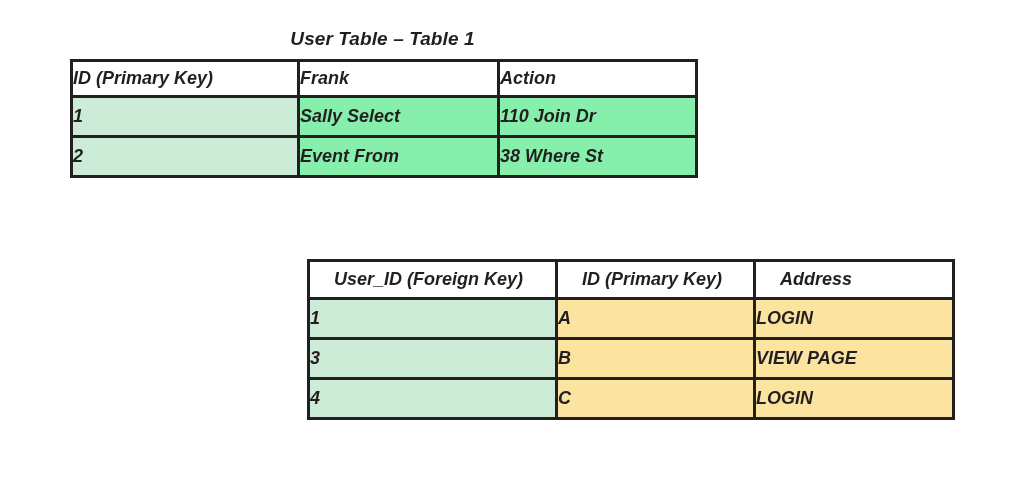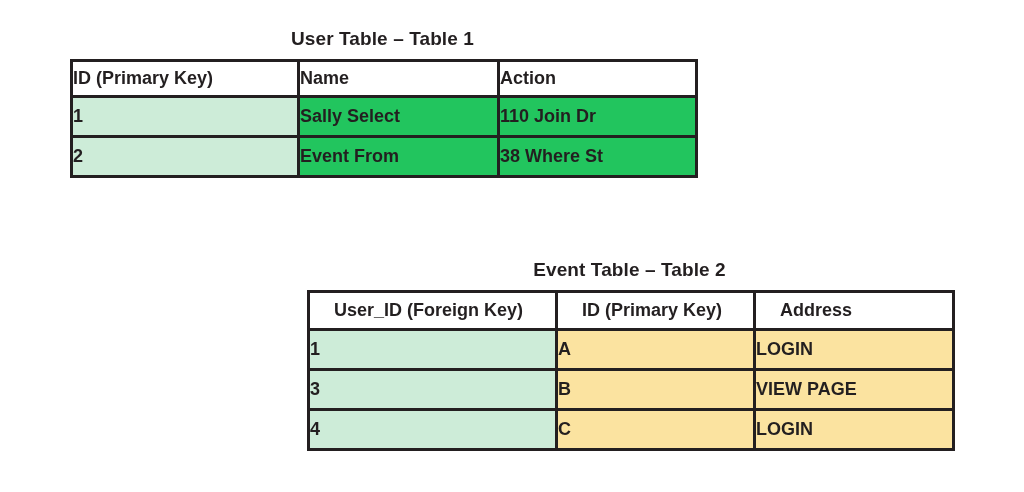--- a/index.html
+++ b/index.html
@@ -12,20 +12,21 @@
     height: 492px;
     position: relative;
     overflow: hidden;
     font-family: "Liberation Sans", sans-serif;
     color: #1a1a1a;
   }
 
   .diagram {
     position: absolute;
     inset: 0;
+    font-style: italic;
   }
 
   .table-block {
     position: absolute;
   }
 
   .table-title {
     font-size: 19px;
     font-weight: bold;
     color: #231f20;
@@ -72,21 +73,21 @@
   #event-table-block .table-title { width: 645px; margin-bottom: 9px; }
   #event-table { width: 645px; }
   #event-table th { height: 35px; padding-left: 24px; }
   #event-table tbody td { height: 37px; }
   #event-table col.c1 { width: 248px; }
   #event-table col.c2 { width: 198px; }
   #event-table col.c3 { width: 199px; }
 
   
   .fill-green  { background: #cdecd8; }
-  .fill-blue   { background: #22c55e; }
+  .fill-blue   { background: #86efac; }
   .fill-yellow { background: #fbe3a0; }
   .fill-white  { background: #ffffff; }
 </style>
 </head>
 <body>
 
 <div class="diagram">
 
   <div class="table-block" id="user-table-block">
 
@@ -94,42 +95,41 @@
 
     <table class="grid" id="user-table">
       <colgroup>
         <col class="c1">
           <col class="c2">
           <col class="c3">
       </colgroup>
       <thead>
         <tr>
           <th class="fill-white">ID (Primary Key)</th>
-          <th class="fill-white">Name</th>
+          <th class="fill-white">Frank</th>
           <th class="fill-white">Action</th>
         </tr>
       </thead>
       <tbody>
         <tr>
           <td class="fill-green">1</td>
           <td class="fill-blue">Sally Select</td>
           <td class="fill-blue">110 Join Dr</td>
         </tr>
         <tr>
           <td class="fill-green">2</td>
           <td class="fill-blue">Event From</td>
           <td class="fill-blue">38 Where St</td>
         </tr>
       </tbody>
     </table>
   </div>
 
   <div class="table-block" id="event-table-block">
 
-    <div class="table-title">Event Table – Table 2</div>
 
     <table class="grid" id="event-table">
       <colgroup>
         <col class="c1">
           <col class="c2">
           <col class="c3">
       </colgroup>
       <thead>
         <tr>
           <th class="fill-white">User_ID (Foreign Key)</th>

